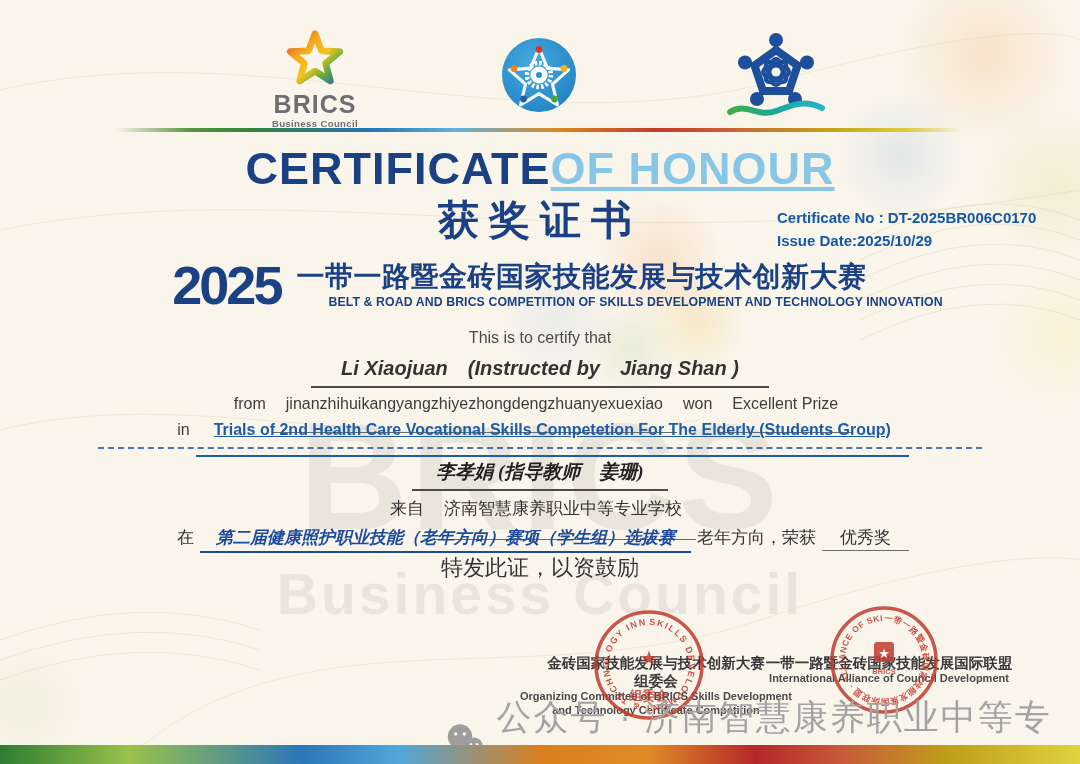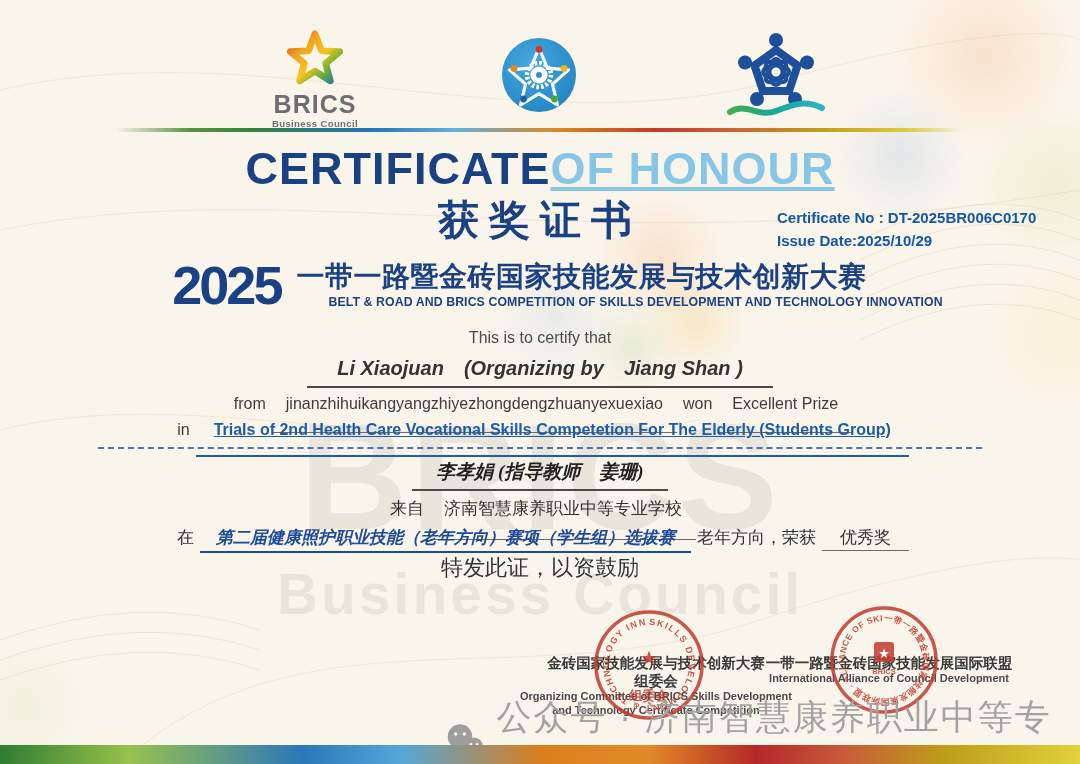--- a/index.html
+++ b/index.html
@@ -185,21 +185,21 @@
     <div class="year">2025</div>
     <div>
       <div class="zh">一带一路暨金砖国家技能发展与技术创新大赛</div>
       <div class="en">BELT &amp; ROAD AND BRICS COMPETITION OF SKILLS DEVELOPMENT AND TECHNOLOGY INNOVATION</div>
     </div>
   </div>
 
   <div class="abs row certify">This is to certify that</div>
 
   <div class="abs row name-row">
-    <span class="uname">Li Xiaojuan　(Organizing by　Jiang Shan )</span>
+    <span class="uname">Li Xiaojuan　(Instructed by　Jiang Shan )</span>
   </div>
 
   <div class="abs row from-row">
     <span class="lbl">from</span><span class="u1">jinanzhihuikangyangzhiyezhongdengzhuanyexuexiao</span><span class="lbl">won</span><span class="u1">Excellent Prize</span>
   </div>
 
   <div class="abs row in-row">
     <span class="lbl">in</span><span class="u2">Trials of 2nd Health Care Vocational Skills Competetion For The Elderly (Students Group)</span>
   </div>
 

